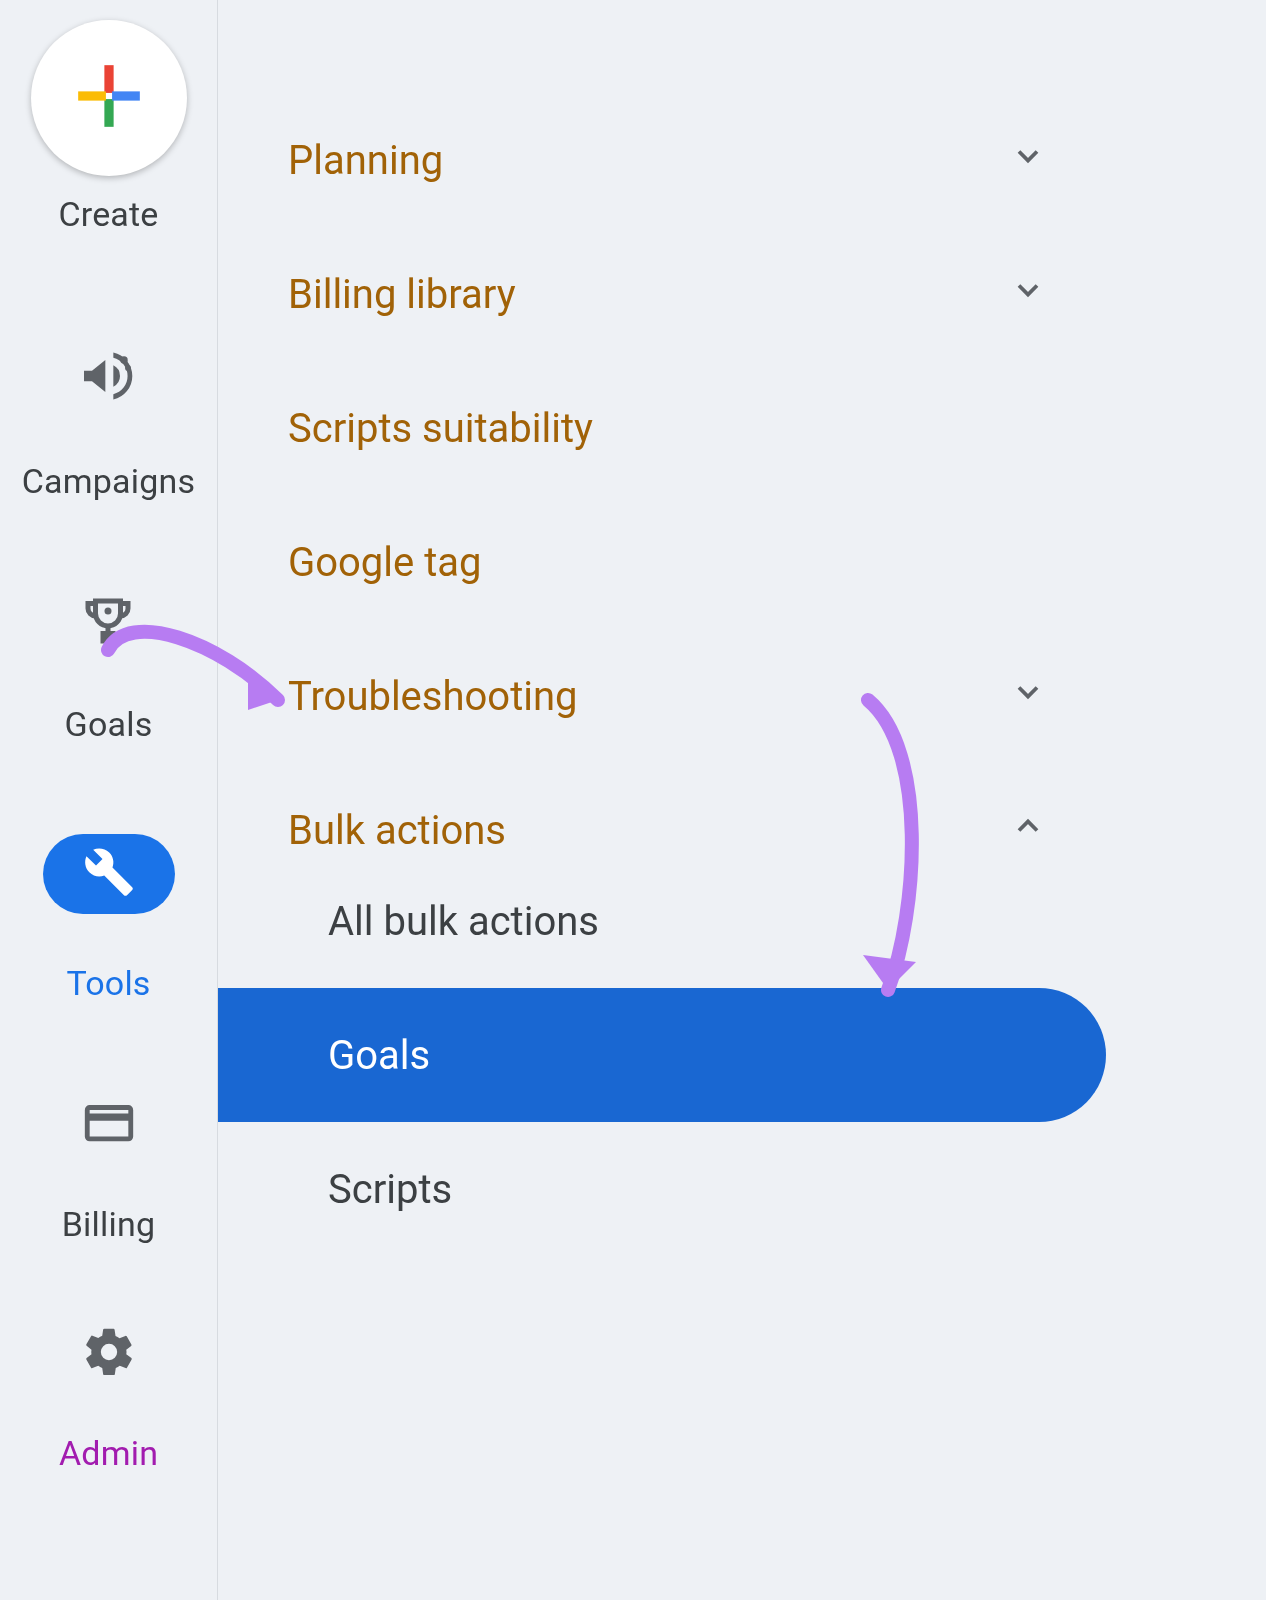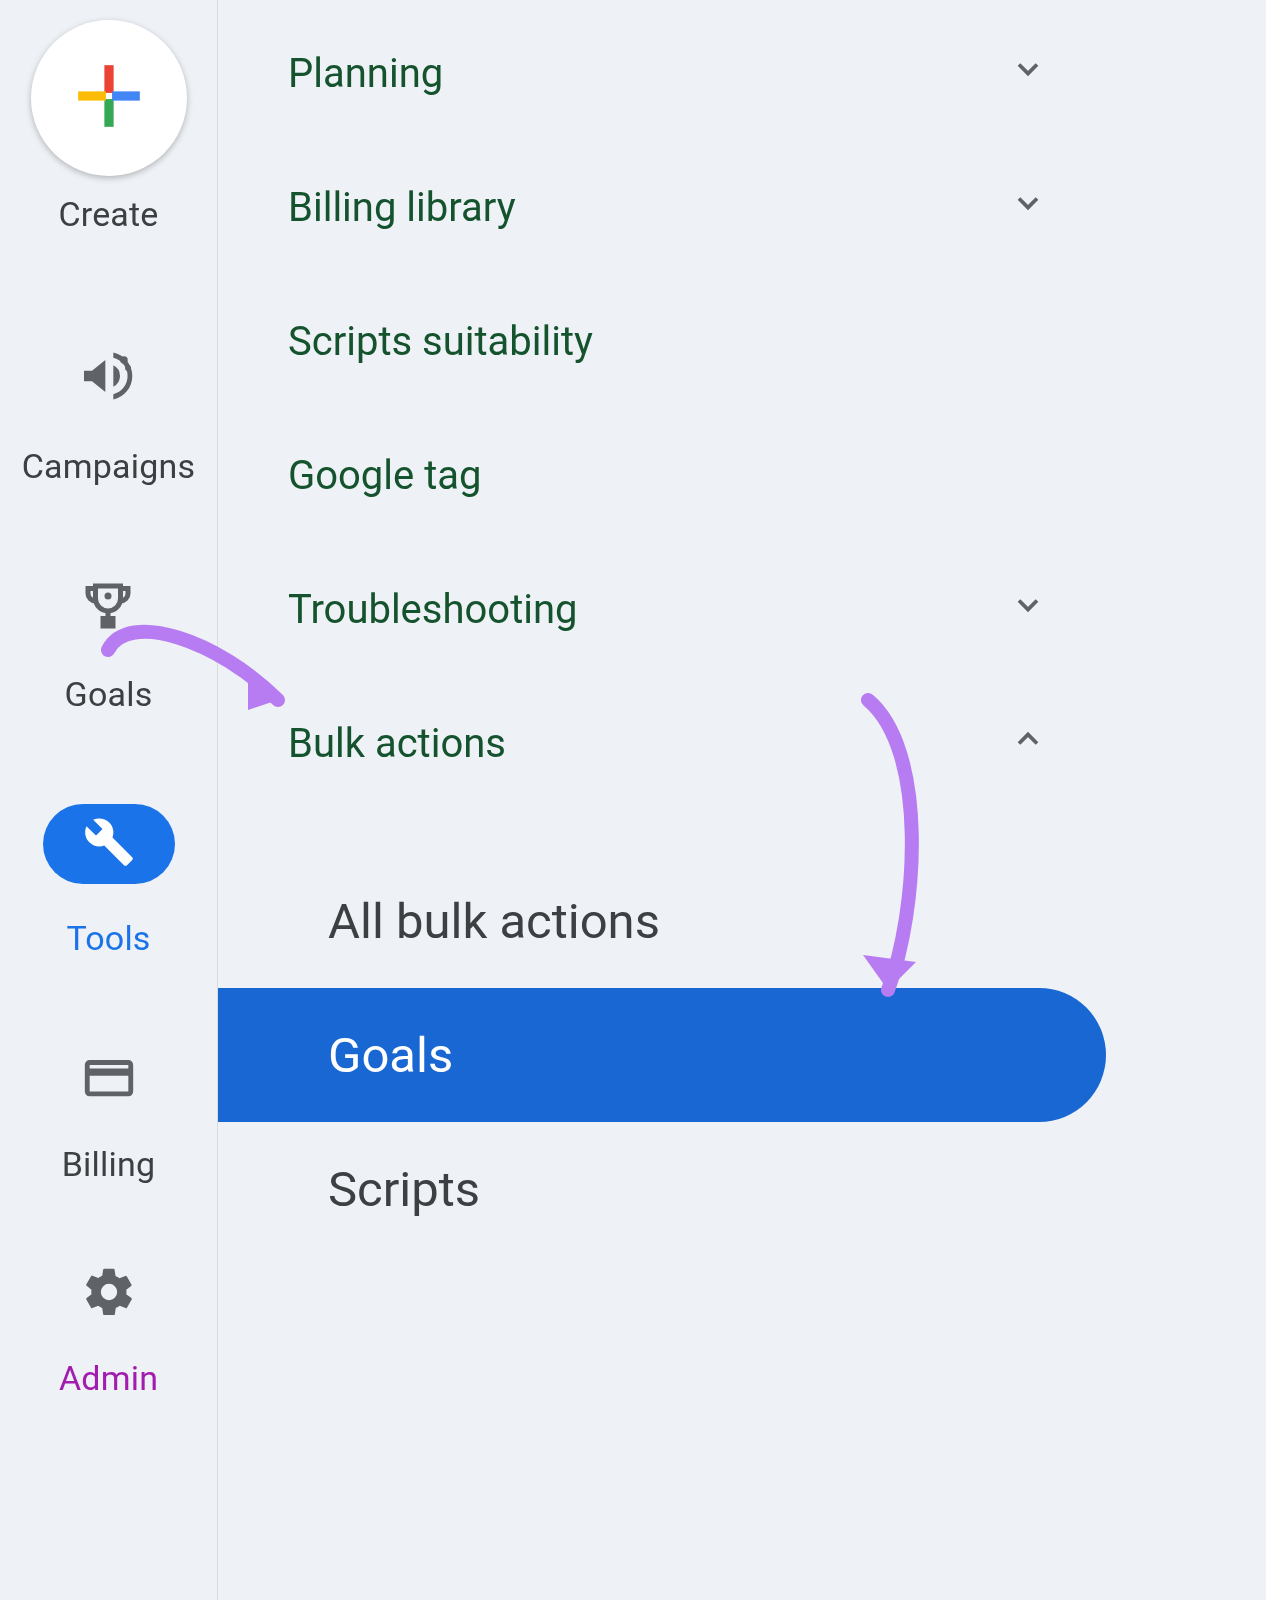--- a/index.html
+++ b/index.html
@@ -31,21 +31,21 @@
   }
   .rail-label {
     margin-top: 18px;
     font-size: 34px;
     color: #3c4043;
     letter-spacing: .2px;
   }
   .rail-item {
     margin-top: 90px;
     display: flex; flex-direction: column; align-items: center;
-    gap: 16px;
+    gap: 31px;
   }
   .rail-item.first { margin-top: 110px; }
   .rail-icon { color: #5f6368; }
   .rail-item.active .rail-label { color: #1a73e8; }
   .rail-pill {
     width: 132px; height: 80px;
     border-radius: 44px;
     background: #1a73e8;
     display:flex; align-items:center; justify-content:center;
   }
@@ -54,35 +54,35 @@
   .panel {
     flex: 1;
     height: 1600px;
     background: #eef1f5;
     padding-top: 50px;
     position: relative;
   }
   .menu-row {
     height: 134px;
     display: flex;
-    align-items: flex-start;
+    align-items: flex-end;
     justify-content: space-between;
     padding-left: 70px;
     padding-right: 220px;
     font-size: 40px;
-    color: #14532d;
+    color: #a16207;
     cursor: pointer;
   }
   .menu-row .chevron { color: #5f6368; }
   .sub-row {
     height: 134px;
     display: flex;
     align-items: center;
     padding-left: 110px;
-    font-size: 49px;
+    font-size: 40px;
     color: #3c4043;
     cursor: pointer;
   }
   .sub-row.selected {
     background: #1967d2;
     color: #fff;
     border-top-right-radius: 70px;
     border-bottom-right-radius: 70px;
     margin-right: 160px;
     padding-right: 0;

